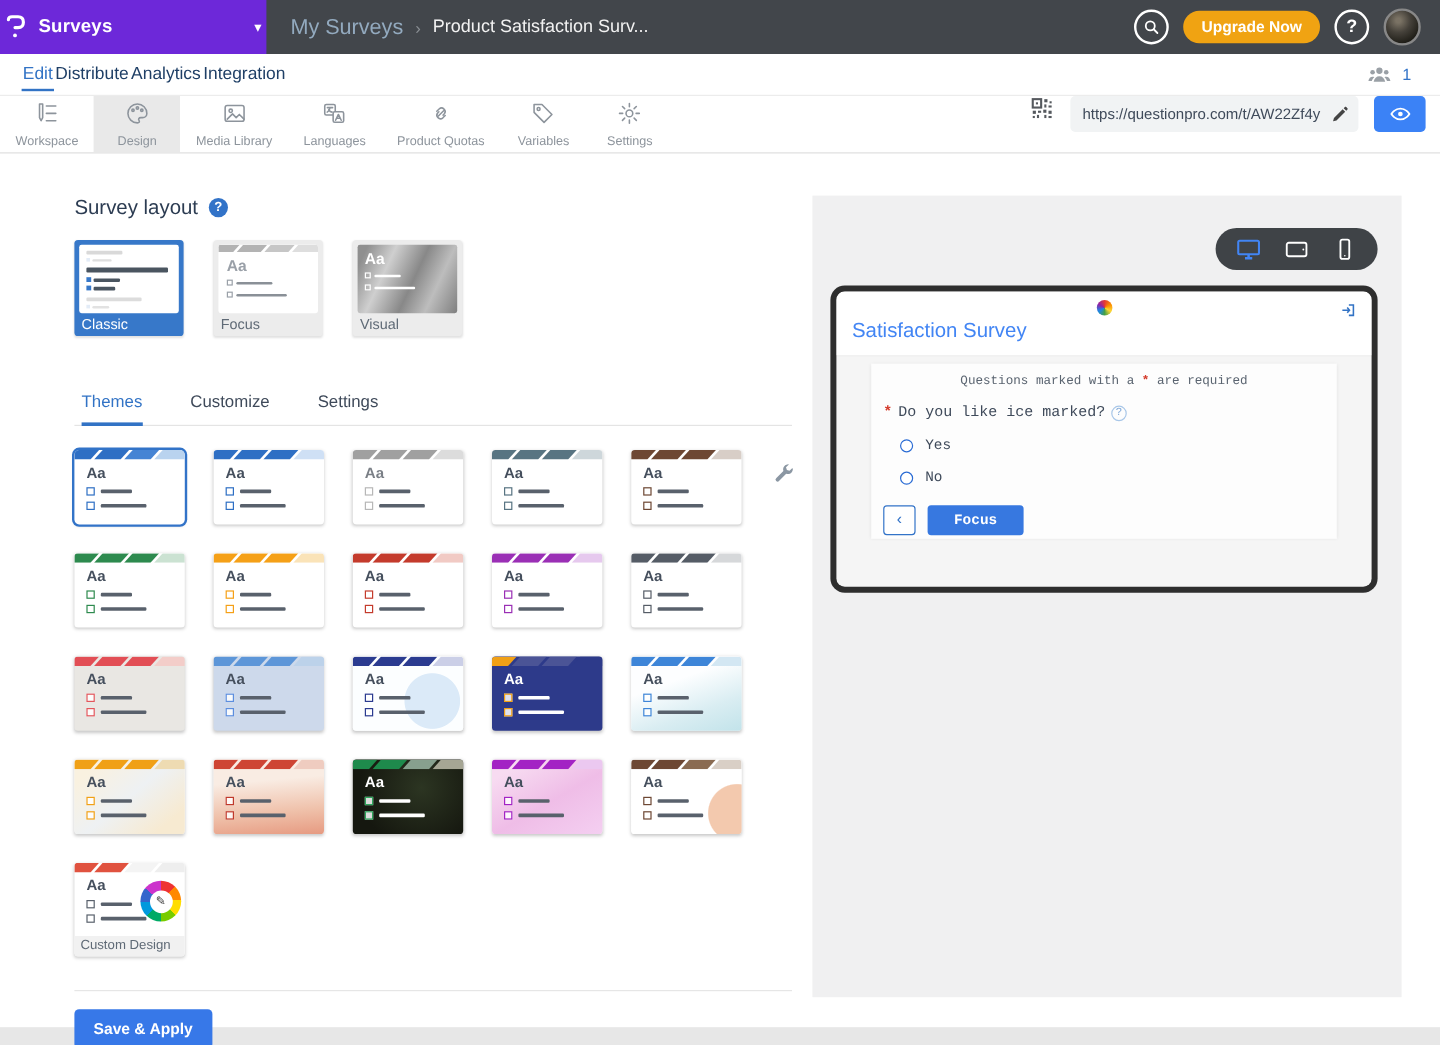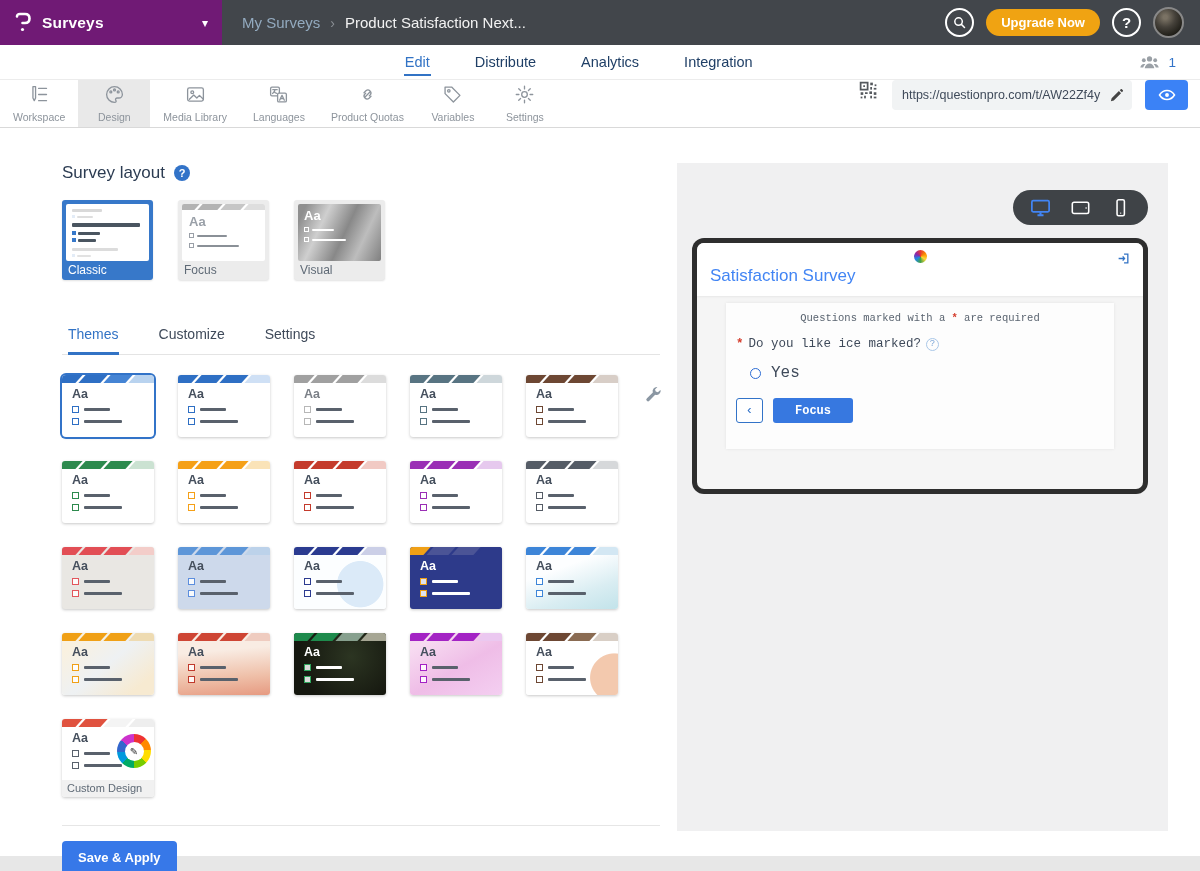--- a/index.html
+++ b/index.html
@@ -1,36 +1,36 @@
 <!DOCTYPE html>
 <html><head>
 <meta charset="utf-8">
 <style>
 * { margin:0; padding:0; box-sizing:border-box; }
 body { width:1200px; height:871px; background:#e7e7e7; font-family:"Liberation Sans", sans-serif; overflow:hidden; }
 .app { width:1200px; height:871px; position:relative; }
 
 
 .topbar { height:45px; display:flex; background:#42464b; }
-.brand { width:222px; background:#701a75; color:#fff; display:flex; align-items:center; padding:0 14px; gap:10px; }
+.brand { width:222px; background:#6d28d9; color:#fff; display:flex; align-items:center; padding:0 4px; gap:10px; }
 .brand-logo { width:18px; height:22px; flex:0 0 auto; }
 .brand-label { font-size:15.5px; font-weight:bold; letter-spacing:.2px; flex:1; }
 .brand-caret { font-size:12px; }
 .breadcrumb { flex:1; display:flex; align-items:center; padding-left:20px; gap:10px; }
-.bc-parent { color:#93aabf; font-size:15px; }
+.bc-parent { color:#93aabf; font-size:18px; }
 .bc-sep { color:#8a8f94; font-size:14px; }
 .bc-current { color:#f2f2f2; font-size:15px; font-weight:500; }
 .topbar-right { display:flex; align-items:center; gap:12px; padding-right:16px; }
 .circle-btn { width:29px; height:29px; border:2px solid #fff; border-radius:50%; display:flex; align-items:center; justify-content:center; color:#fff; font-weight:bold; font-size:15px; }
 .upgrade-btn { background:#f0a312; color:#fff; font-size:13px; font-weight:bold; border:none; border-radius:14px; padding:6px 15px; }
 .avatar { width:31px; height:31px; border-radius:50%; border:2px solid #888; background:radial-gradient(circle at 38% 30%, #7a7264 8%, #45413a 40%, #16150f 85%); }
 
 
 .navbar { height:35px; background:#fff; display:flex; align-items:center; padding:0 24px 0 18px; border-bottom:1px solid #ececec; }
-.nav-items { display:flex; gap:43px; flex:1;justify-content:center; }
+.nav-items { display:flex; flex:1; }
 .nav-item { font-size:14.5px; color:#1f3f66; padding:6px 1px 4px; cursor:pointer; }
 .nav-item.active { color:#3273c5; border-bottom:2px solid #3273c5; }
 .nav-right { display:flex; align-items:center; gap:8px; }
 .collab-count { color:#3273c8; font-size:13.5px; }
 
 
 .toolbar { height:48px; background:#fff; border-bottom:1px solid #d9d9d9; display:flex; align-items:stretch; }
 .tb-item { display:flex; flex-direction:column; align-items:center; justify-content:center; gap:2px; padding:0 13px; color:#8d949c; cursor:pointer; min-width:72px; }
 .tb-item.active { background:#e9e9e9; }
 .tb-item svg { width:21px; height:21px; }
@@ -111,21 +111,21 @@
 .exit-icon { position:absolute; right:13px; top:9px; width:13px; height:13px; color:#3273c5; }
 .survey-title { color:#4285f4; font-size:17px; margin-top:3px; }
 .survey-body { flex:1; padding:7px 29px 0; }
 .survey-card { background:#fdfdfd; box-shadow:0 0 3px rgba(0,0,0,.08); height:146px; padding:9px 8px 0 8px; position:relative;font-family:Liberation Mono, monospace; }
 .req-note { text-align:center; font-size:10.5px; color:#5a6470; }
 .req-star, .q-star { color:#d43c2c; font-weight:bold; }
 .question-row { margin:13px 0 0 2px; font-size:12.5px; color:#3f4a5a; display:flex; align-items:center; gap:5px; }
 .q-help { width:13px; height:13px; border:1px solid #a9c7e8; border-radius:50%; color:#7fa8d8; font-size:9px; display:inline-flex; align-items:center; justify-content:center; }
 .radio-row { display:flex; align-items:center; gap:10px; margin:13px 0 0 16px; }
 .radio-circle { width:11px; height:11px; border:1.5px solid #2b6cd4; border-radius:50%; background:#fff; }
-.radio-label { font-size:16px; color:#3f4a5a; }
+.radio-label { font-size:12px; color:#3f4a5a; }
 .survey-btn-row { display:flex; gap:10px; margin:16px 0 0 2px; }
 .back-btn { width:27px; height:25px; background:#fff; border:1px solid #3273c8; border-radius:3px; color:#3273c8; font-size:13px; display:flex; align-items:center; justify-content:center; }
 .next-btn { width:80px; height:25px; background:#3778e0; border:none; border-radius:3px; color:#fff; font-size:12px; font-weight:bold; font-family:inherit; }
 </style>
 </head>
 <body>
 
 <div class="app">
 
   <div class="topbar">
@@ -133,21 +133,21 @@
       <svg class="brand-logo" viewBox="0 0 18 22" fill="none" stroke="#fff" stroke-width="2.6" stroke-linecap="round">
         <path d="M3 4.5 Q3 2 6 2 H11 Q15.5 2 15.5 6.5 Q15.5 11 11 11 H8.5"></path>
         <circle cx="8.5" cy="17.5" r="1.6" fill="#fff" stroke="none"></circle>
       </svg>
       <span class="brand-label">Surveys</span>
       <span class="brand-caret">▾</span>
     </div>
     <div class="breadcrumb">
       <span class="bc-parent">My Surveys</span>
       <span class="bc-sep">›</span>
-      <span class="bc-current">Product Satisfaction Next...</span>
+      <span class="bc-current">Product Satisfaction Surv...</span>
     </div>
     <div class="topbar-right">
       <div class="circle-btn">
         <svg width="15" height="15" viewBox="0 0 24 24" fill="none" stroke="#fff" stroke-width="2.4" stroke-linecap="round">
             <circle cx="10.5" cy="10.5" r="6"></circle>
             <path d="M15 15l5 5"></path>
           </svg>
       </div>
       <button class="upgrade-btn">Upgrade Now</button>
       <div class="circle-btn">
@@ -756,20 +756,24 @@
               </div>
               <div class="question-row">
                 <span class="q-star">*</span>
                 <span>Do you like ice marked?</span>
                 <span class="q-help">?</span>
               </div>
               <div class="radio-row">
                 <span class="radio-circle"></span>
                 <span class="radio-label">Yes</span>
               </div>
+              <div class="radio-row">
+                <span class="radio-circle"></span>
+                <span class="radio-label">No</span>
+              </div>
               <div class="survey-btn-row">
                 <div class="back-btn">‹</div>
                 <button class="next-btn">Focus</button>
               </div>
             </div>
           </div>
         </div>
       </div>
     </div>
   </div>

